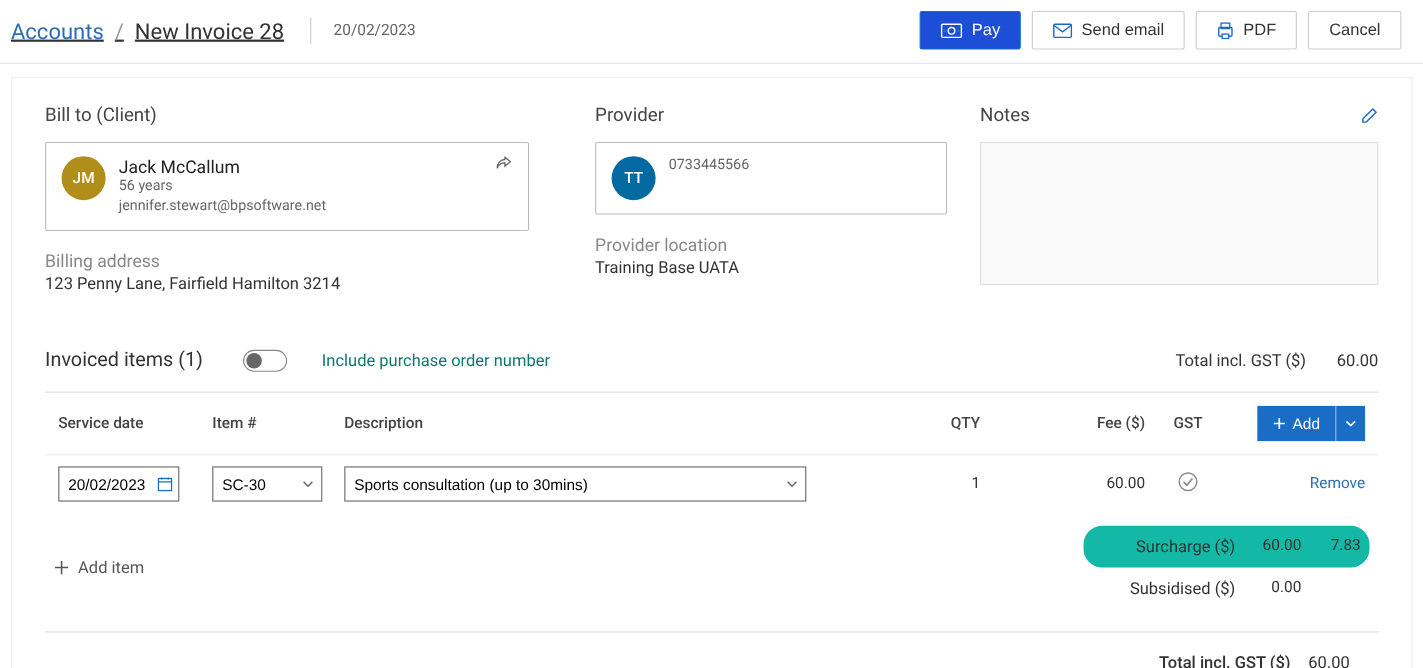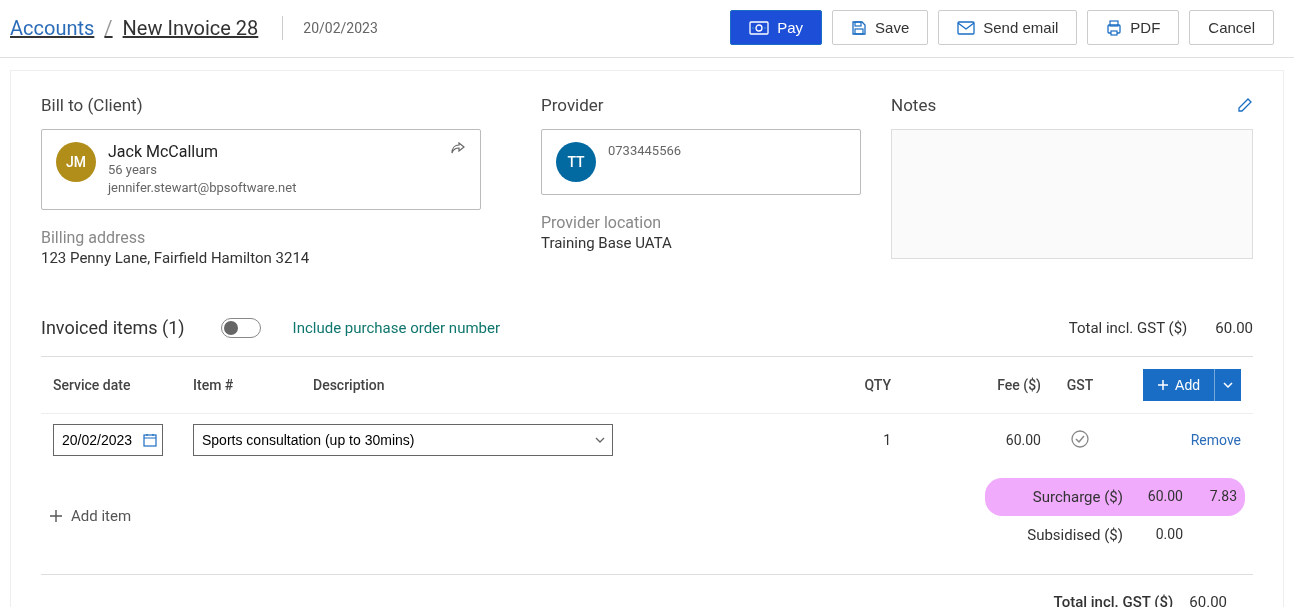--- a/index.html
+++ b/index.html
@@ -79,21 +79,21 @@
     .desc-wrap { position: relative; flex: 1; max-width: 420px; }
     .gst-check { display: inline-flex; justify-content: center; width: 100%; }
     .remove-link { color: #2b6cb8; cursor: pointer; font-size: 14px; }
     
     .under-row { display: flex; align-items: center; padding: 12px 8px; }
     .add-item-link { display: inline-flex; align-items: center; gap: 8px; color: #555; cursor: pointer; font-size: 15px; }
     .under-spacer { flex: 1; }
     
     .totals-table { margin-left: auto; width: 260px; }
     .totals-row { display: flex; padding: 10px 8px; }
-    .totals-row.highlight { background: #f0abfc; border-radius: 17px; }
+    .totals-row.highlight { background: #14b8a6; border-radius: 17px; }
     .totals-label { flex: 1; text-align: right; font-size: 15px; color: #333; }
     .totals-val { width: 60px; text-align: right; font-size: 14px; }
     .totals-gst { width: 54px; text-align: right; font-size: 14px; }
     
     .grand-total { display: flex; justify-content: flex-end; align-items: center; gap: 16px; border-top: 1px solid #ddd; margin-top: 8px; padding: 18px 26px 0 8px; }
     .grand-label { font-size: 15px; font-weight: 500; color: #333; }
     .grand-value { font-size: 15px; color: #333; }
     
     svg { display: block; }
   </style>
@@ -112,30 +112,20 @@
     <button class="btn btn-primary">
       <span class="icon">
         <svg width="20" height="14" viewBox="0 0 20 14" fill="none">
             <rect x="1" y="1" width="18" height="12" rx="1" stroke="#fff" stroke-width="1.3" fill="none"></rect>
             <circle cx="10" cy="7" r="3" stroke="#fff" stroke-width="1.3" fill="none"></circle>
             <circle cx="4" cy="7" r="0.8" fill="#fff"></circle>
             <circle cx="16" cy="7" r="0.8" fill="#fff"></circle>
           </svg>
       </span>
       <span>Pay</span>
-    </button>
-    <button class="btn">
-      <span class="icon">
-        <svg width="16" height="16" viewBox="0 0 16 16" fill="none">
-            <path d="M2 2h9l3 3v9H2V2z" stroke="#1a6dc4" stroke-width="1.3" fill="none"></path>
-            <rect x="4" y="2" width="6" height="4" stroke="#1a6dc4" stroke-width="1.2" fill="none"></rect>
-            <rect x="4" y="9" width="8" height="5" stroke="#1a6dc4" stroke-width="1.2" fill="none"></rect>
-          </svg>
-      </span>
-      <span>Save</span>
     </button>
     <button class="btn">
       <span class="icon">
         <svg width="18" height="14" viewBox="0 0 18 14" fill="none">
             <rect x="1" y="1" width="16" height="12" rx="1" stroke="#1a6dc4" stroke-width="1.3" fill="none"></rect>
             <path d="M1 2l8 6 8-6" stroke="#1a6dc4" stroke-width="1.3" fill="none"></path>
           </svg>
       </span>
       <span>Send email</span>
     </button>
@@ -243,20 +233,30 @@
           <div class="input-date-wrap">
             <input class="input" style="padding-right: 24px;" value="20/02/2023">
             <button class="cal-btn">
               <svg width="14" height="14" viewBox="0 0 14 14">
                   <rect x="1" y="2" width="12" height="11" stroke="#1a6dc4" stroke-width="1.2" fill="none"></rect>
                   <path d="M1 5h12M4 1v2M10 1v2" stroke="#1a6dc4" stroke-width="1.2"></path>
                 </svg>
             </button>
           </div>
         </div>
+        <div class="td col-item">
+          <div class="select-wrap">
+            <input class="input" style="padding-right: 24px;" value="SC-30">
+            <span class="caret">
+              <svg width="10" height="6" viewBox="0 0 10 6">
+                  <path d="M1 1l4 4 4-4" stroke="#666" stroke-width="1.3" fill="none"></path>
+                </svg>
+            </span>
+          </div>
+        </div>
         <div class="td col-desc">
           <div class="desc-wrap">
             <input class="input" style="padding-right: 26px;" value="Sports consultation (up to 30mins)">
             <span class="caret">
               <svg width="10" height="6" viewBox="0 0 10 6">
                   <path d="M1 1l4 4 4-4" stroke="#666" stroke-width="1.3" fill="none"></path>
                 </svg>
             </span>
           </div>
         </div>

